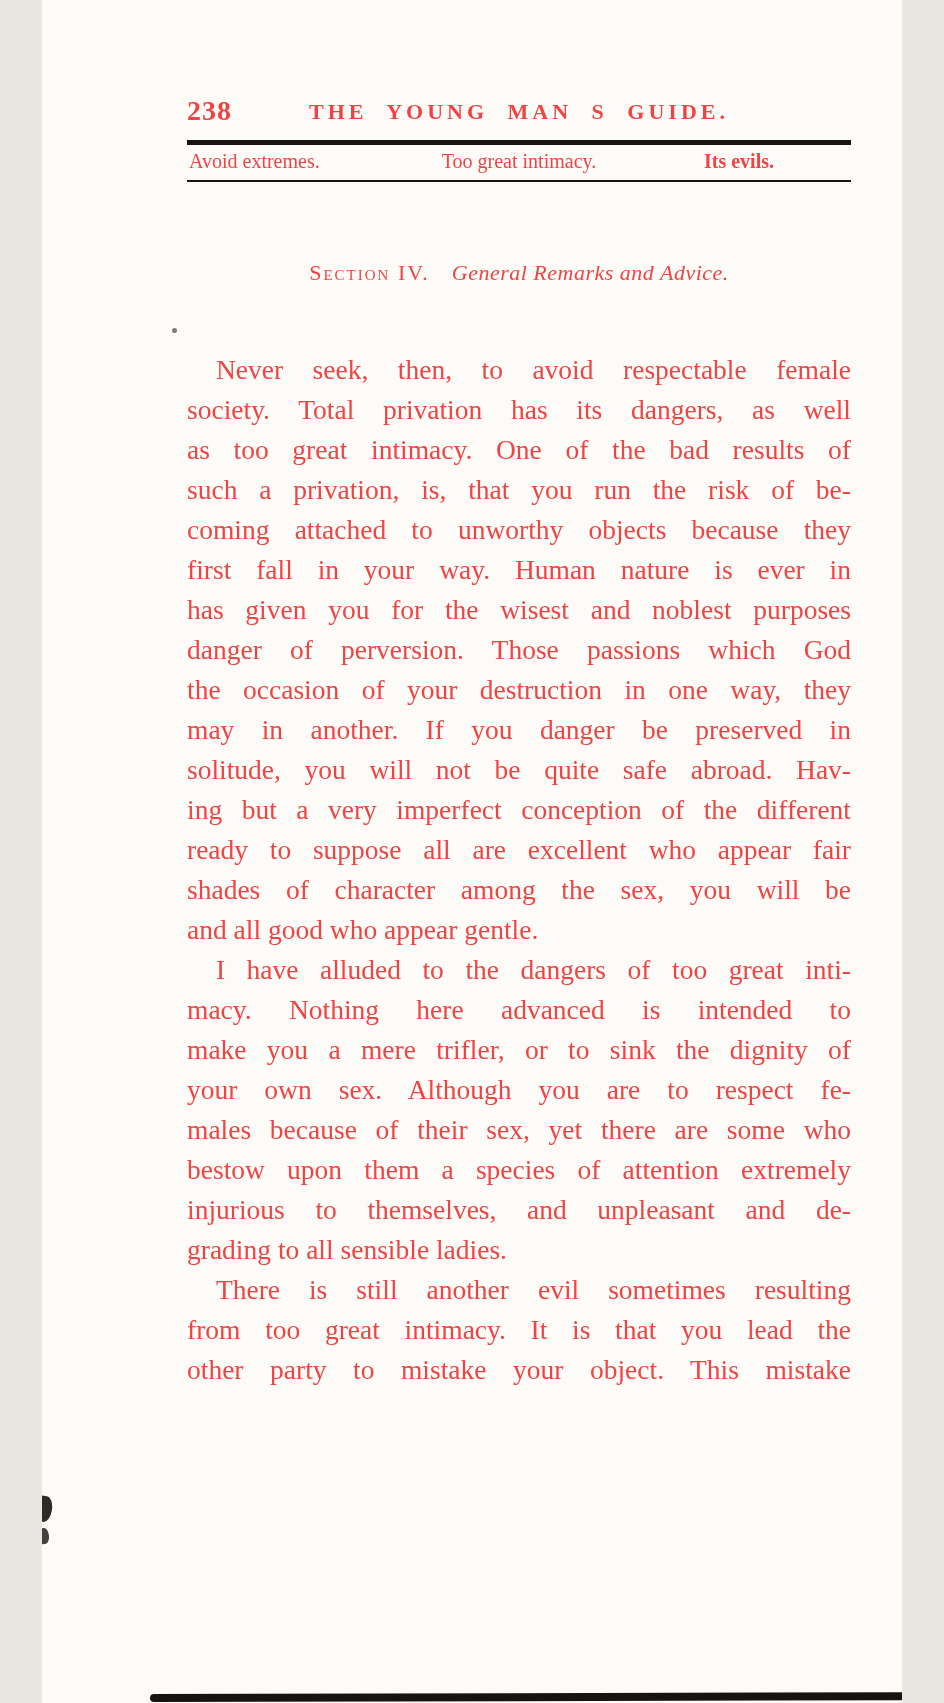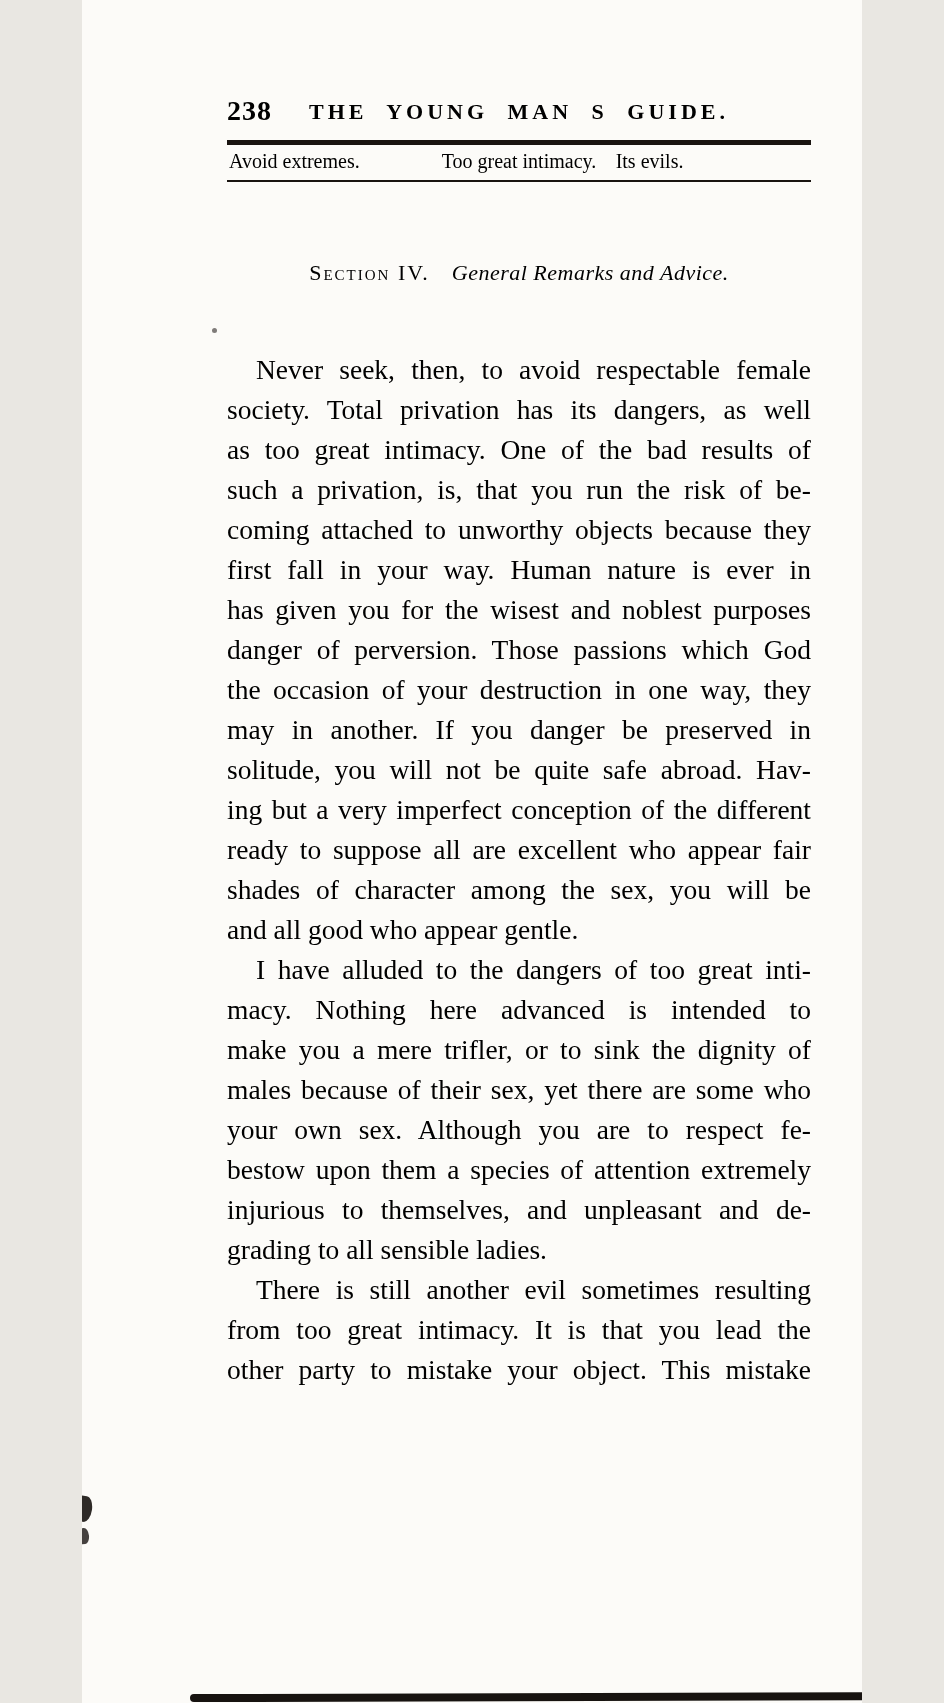--- a/index.html
+++ b/index.html
@@ -2,25 +2,25 @@
 <html><head>
 <meta charset="utf-8">
 <style>
   html, body {
     margin: 0;
     padding: 0;
     background: #e9e7e2;
   }
   .page {
     position: relative;
-    width: 780px;
+    width: 860px;
     height: 1703px;
     margin: 0 auto;
     background: #fcfbf8;
-    color: #000000;
+    color: #ef4444;
     font-family: "Liberation Serif", "DejaVu Serif", serif;
     overflow: hidden;
     box-sizing: border-box;
     padding: 95px 51px 0 145px; 
   }
 
   
   .pagehead {
     position: relative;
     height: 36px;
@@ -48,21 +48,21 @@
 
   .guide-row {
     display: flex;
     align-items: baseline;
     font-size: 20px;
     padding: 5px 2px 7px 2px;
   }
   .guide-row .gw { flex: 1; }
   .gw.left   { text-align: left; }
   .gw.center { text-align: center; }
-  .gw.right  { text-align: left; font-weight: 400; }
+  .gw.right  { text-align: center; font-weight: 700; }
 
   
   .section-heading {
     margin: 78px 0 0 0;
     text-align: center;
     font-weight: 400;
     font-size: 22px;
   }
   .section-heading .sc {
     font-variant: small-caps;
@@ -157,22 +157,22 @@
         <div class="line">solitude, you will not be quite safe abroad. Hav-</div>
         <div class="line">ing but a very imperfect conception of the different</div>
         <div class="line">ready to suppose all are excellent who appear fair</div>
         <div class="line">shades of character among the sex, you will be</div>
         <div class="line last">and all good who appear gentle.</div>
       </div>
       <div class="paragraph">
         <div class="line indent">I have alluded to the dangers of too great inti-</div>
         <div class="line">macy. Nothing here advanced is intended to</div>
         <div class="line">make you a mere trifler, or to sink the dignity of</div>
+        <div class="line">your own sex. Although you are to respect fe-</div>
         <div class="line">males because of their sex, yet there are some who</div>
-        <div class="line">your own sex. Although you are to respect fe-</div>
         <div class="line">bestow upon them a species of attention extremely</div>
         <div class="line">injurious to themselves, and unpleasant and de-</div>
         <div class="line last">grading to all sensible ladies.</div>
       </div>
       <div class="paragraph">
         <div class="line indent">There is still another evil sometimes resulting</div>
         <div class="line">from too great intimacy. It is that you lead the</div>
         <div class="line">other party to mistake your object. This mistake</div>
       </div>
     </div>

